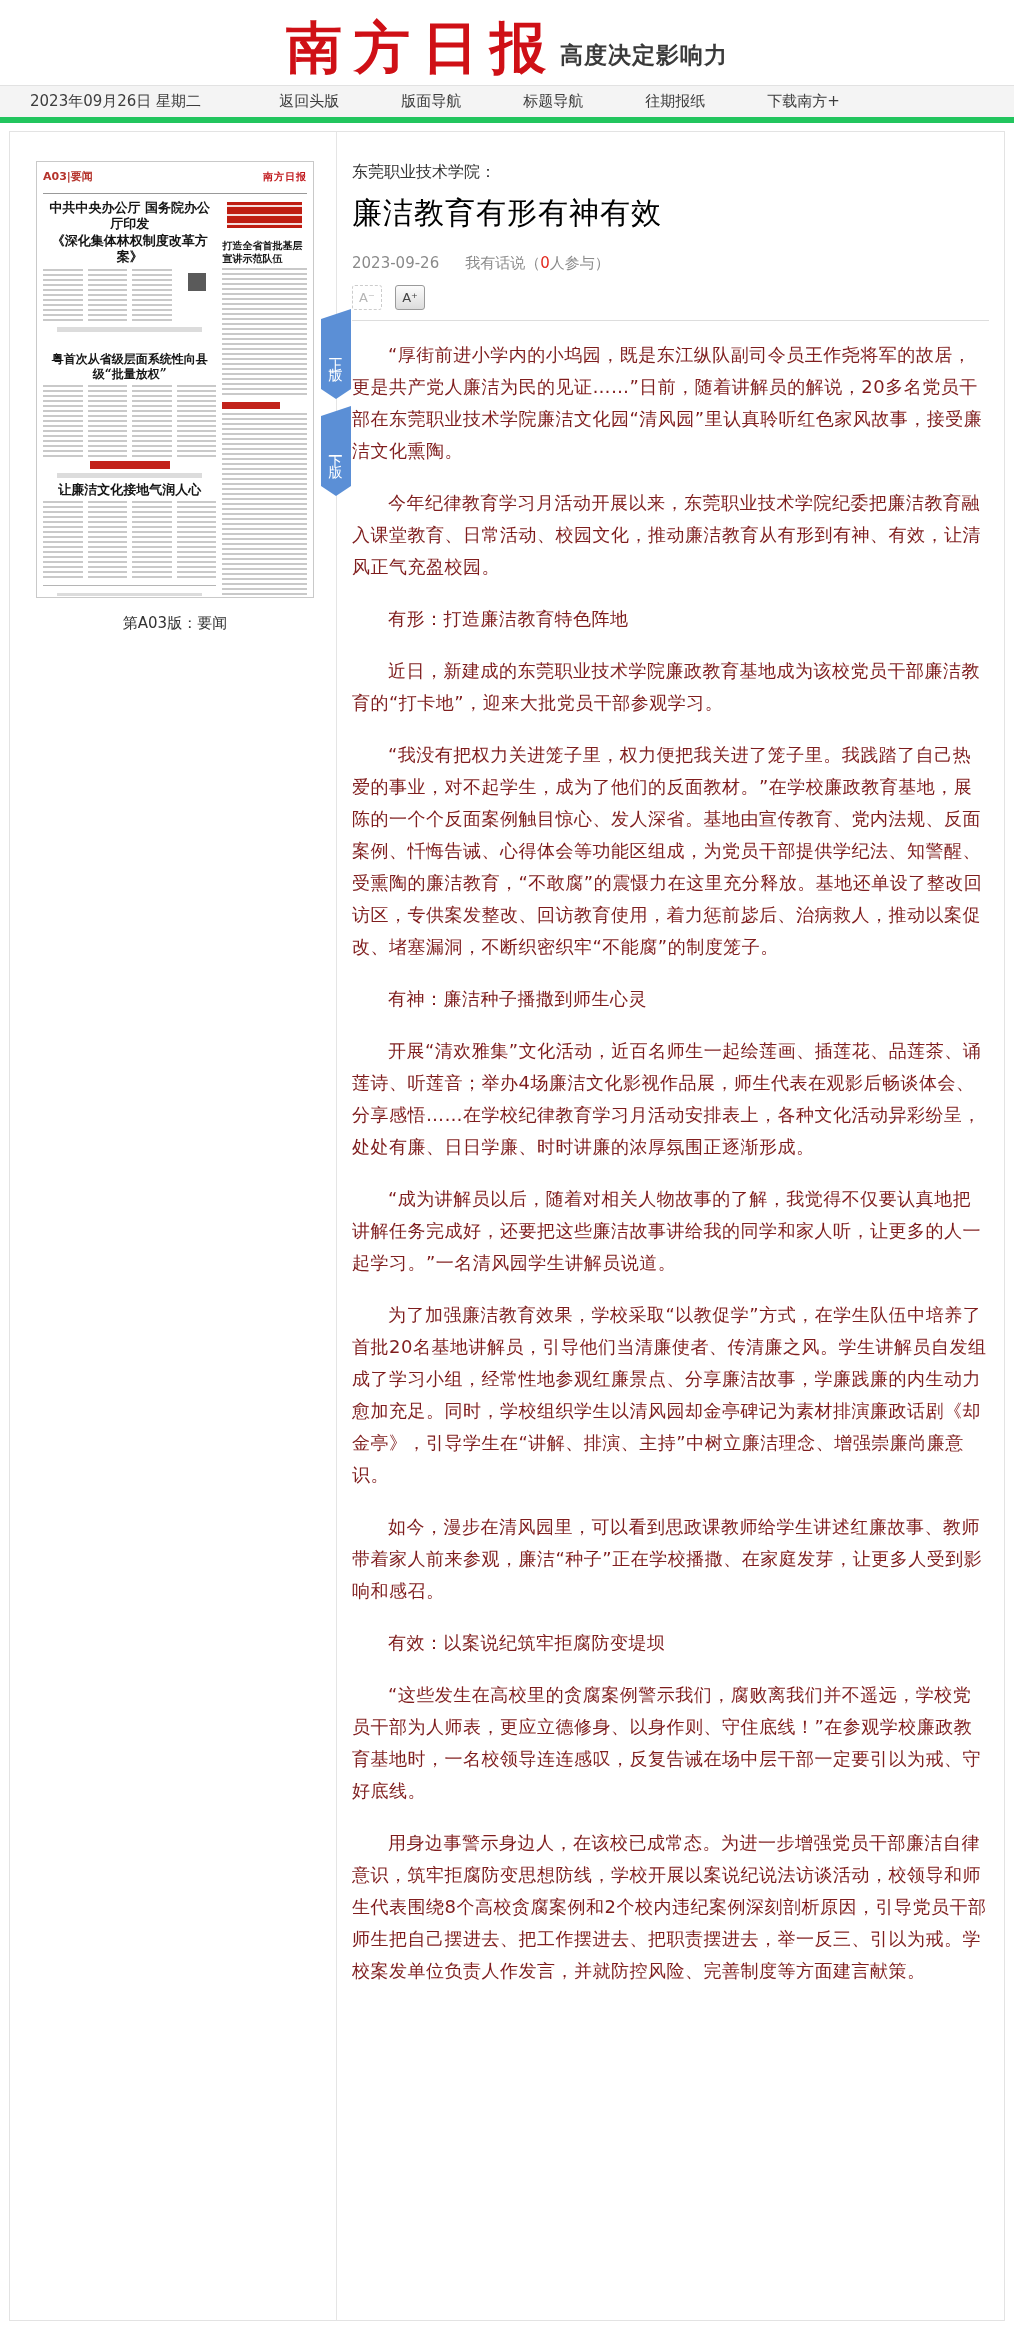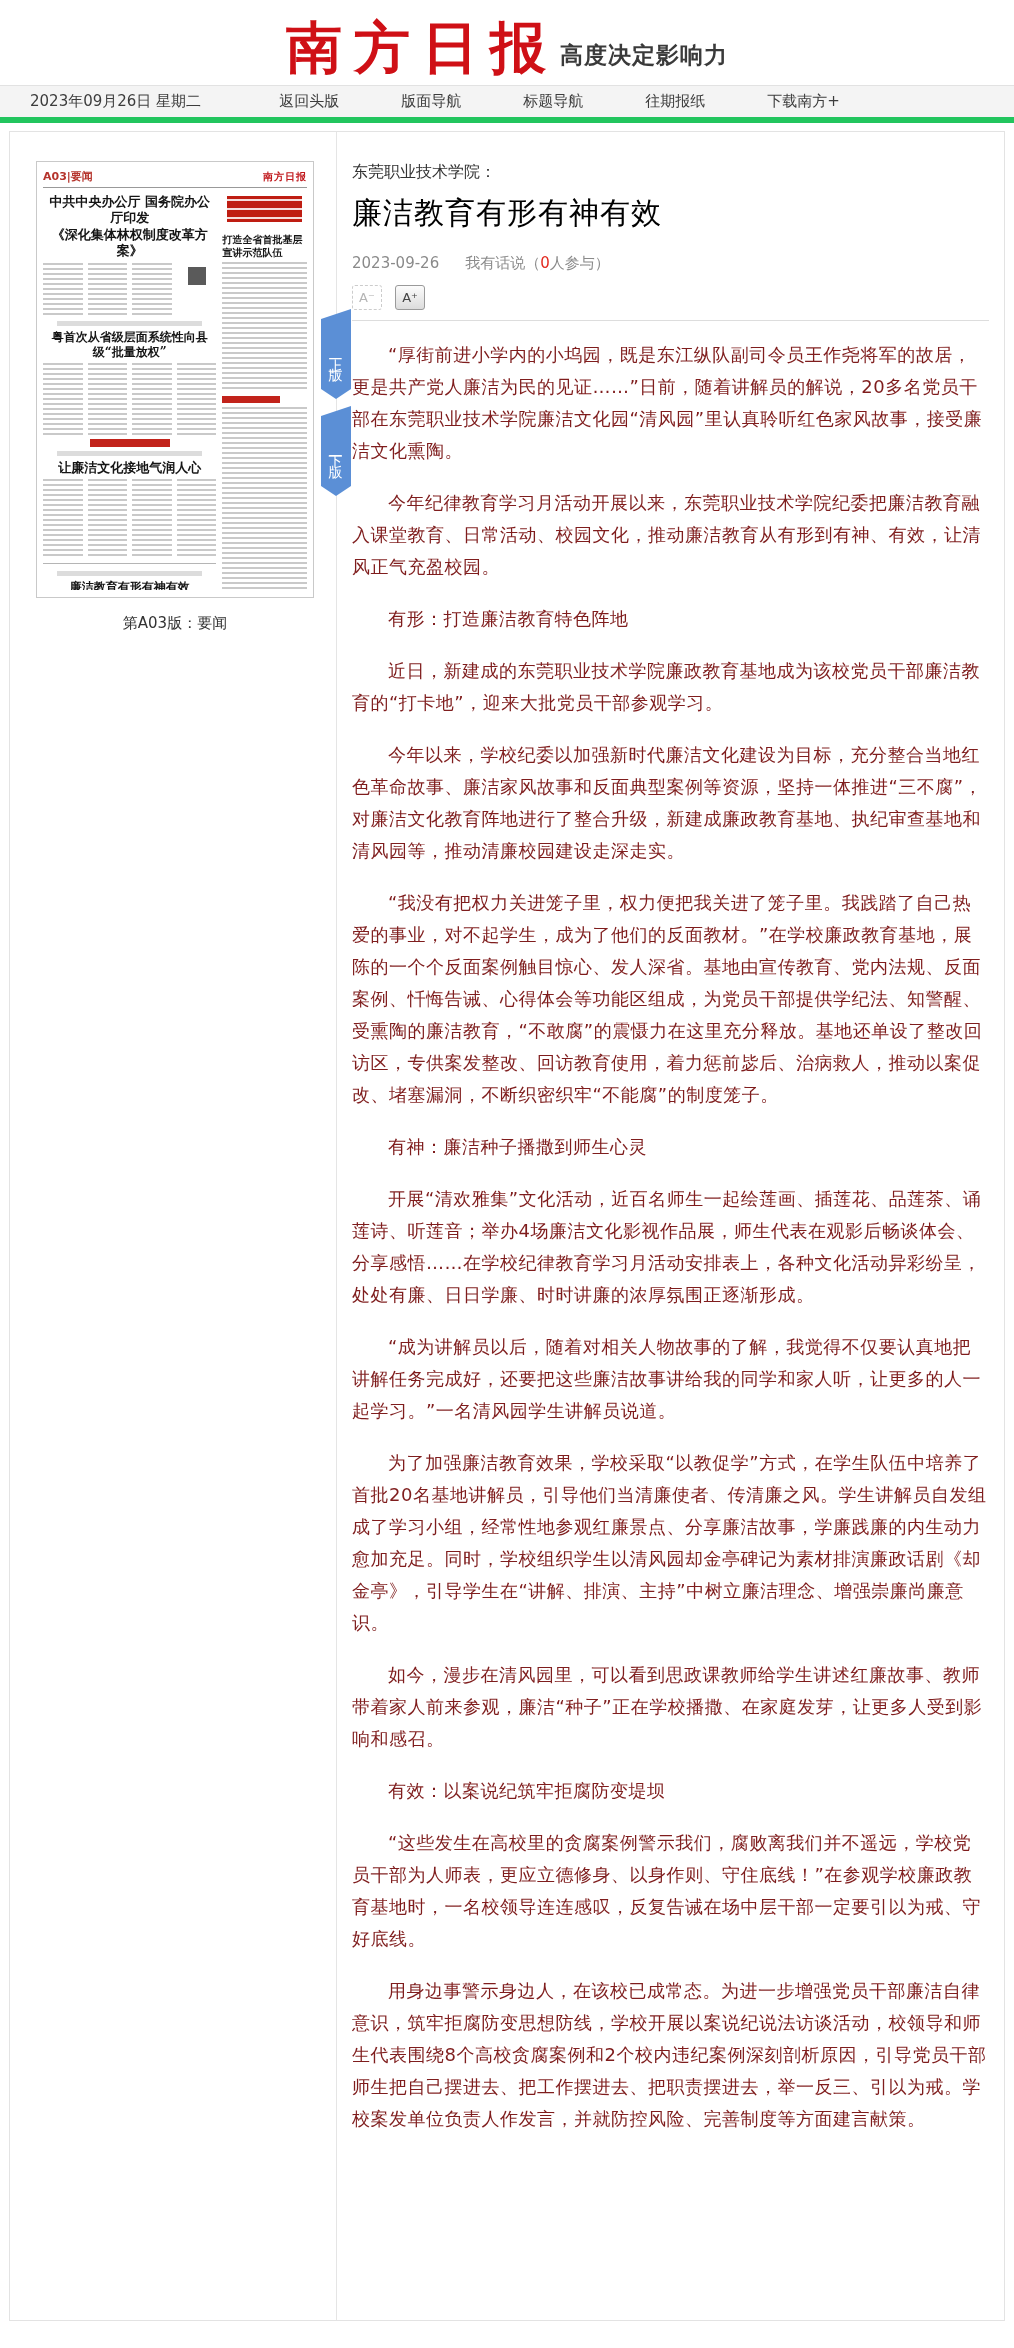--- a/index.html
+++ b/index.html
@@ -70,37 +70,37 @@
     background: #fff;
     padding: 7px 6px;
     overflow: hidden;
     cursor: pointer;
   }
   .t-head {
     display: flex;
     justify-content: space-between;
     align-items: center;
     border-bottom: 1px solid #999;
-    padding-bottom: 3px;
+    padding-bottom: 9px;
     margin-bottom: 4px;
   }
   .t-page { color: #b5342c; font-weight: bold; font-size: 11px; }
   .t-masthead {
     font-family: "DejaVu Serif", "Liberation Serif", serif;
     color: #c0181c; font-weight: bold; font-size: 10px; letter-spacing: 1px;
   }
   .t-body { display: flex; gap: 6px; height: 398px; overflow: hidden; }
   .t-left { flex: 2.05; min-width: 0; }
   .t-right { flex: 1; min-width: 0; display: flex; flex-direction: column; }
   .t-h {
     font-family: "DejaVu Serif", "Liberation Serif", serif;
     font-weight: bold; color: #151515; text-align: center; line-height: 1.25;
   }
   .t-h1 { font-size: 13px; margin: 2px 0 4px; }
-  .t-h2 { font-size: 12px; margin: 4px 0 3px; }
+  .t-h2 { font-size: 12px; margin: 20px 0 3px; }
   .t-h3 { font-size: 13px; margin: 3px 0 3px; }
   .t-h4 { font-size: 12px; margin: 2px 0 3px; }
   .t-h5 { font-size: 10px; text-align: left; margin: 4px 0 3px; }
   .bars { background: repeating-linear-gradient(to bottom, #c9c9c9 0px, #c9c9c9 2px, transparent 2px, transparent 5px); }
   .t-cols { display: flex; gap: 5px; }
   .t-cols .c { flex: 1; }
   .h54 { height: 54px; } .h72 { height: 72px; } .h80 { height: 80px; }
   .qrwrap { flex: 1; display: flex; align-items: flex-start; justify-content: center; }
   .qr { width: 18px; height: 18px; background: #5a5a5a; margin-top: 4px; }
   .t-kick { height: 5px; background: #dcdcdc; margin: 4px 14px; }
@@ -257,21 +257,20 @@
       <button class="font-btn btn-minus">A⁻</button>
       <button class="font-btn btn-plus">A⁺</button>
     </div>
     <hr class="rule">
     <div class="paragraphs">
 
     <p class="body">“厚街前进小学内的小坞园，既是东江纵队副司令员王作尧将军的故居，更是共产党人廉洁为民的见证……”日前，随着讲解员的解说，20多名党员干部在东莞职业技术学院廉洁文化园“清风园”里认真聆听红色家风故事，接受廉洁文化熏陶。</p>
         <p class="body">今年纪律教育学习月活动开展以来，东莞职业技术学院纪委把廉洁教育融入课堂教育、日常活动、校园文化，推动廉洁教育从有形到有神、有效，让清风正气充盈校园。</p>
         <p class="subhead">有形：打造廉洁教育特色阵地</p>
         <p class="body">近日，新建成的东莞职业技术学院廉政教育基地成为该校党员干部廉洁教育的“打卡地”，迎来大批党员干部参观学习。</p>
-        <p class="body">今年以来，学校纪委以加强新时代廉洁文化建设为目标，充分整合当地红色革命故事、廉洁家风故事和反面典型案例等资源，坚持一体推进“三不腐”，对廉洁文化教育阵地进行了整合升级，新建成廉政教育基地、执纪审查基地和清风园等，推动清廉校园建设走深走实。</p>
         <p class="body">“我没有把权力关进笼子里，权力便把我关进了笼子里。我践踏了自己热爱的事业，对不起学生，成为了他们的反面教材。”在学校廉政教育基地，展陈的一个个反面案例触目惊心、发人深省。基地由宣传教育、党内法规、反面案例、忏悔告诫、心得体会等功能区组成，为党员干部提供学纪法、知警醒、受熏陶的廉洁教育，“不敢腐”的震慑力在这里充分释放。基地还单设了整改回访区，专供案发整改、回访教育使用，着力惩前毖后、治病救人，推动以案促改、堵塞漏洞，不断织密织牢“不能腐”的制度笼子。</p>
         <p class="subhead">有神：廉洁种子播撒到师生心灵</p>
         <p class="body">开展“清欢雅集”文化活动，近百名师生一起绘莲画、插莲花、品莲茶、诵莲诗、听莲音；举办4场廉洁文化影视作品展，师生代表在观影后畅谈体会、分享感悟……在学校纪律教育学习月活动安排表上，各种文化活动异彩纷呈，处处有廉、日日学廉、时时讲廉的浓厚氛围正逐渐形成。</p>
         <p class="body">“成为讲解员以后，随着对相关人物故事的了解，我觉得不仅要认真地把讲解任务完成好，还要把这些廉洁故事讲给我的同学和家人听，让更多的人一起学习。”一名清风园学生讲解员说道。</p>
         <p class="body">为了加强廉洁教育效果，学校采取“以教促学”方式，在学生队伍中培养了首批20名基地讲解员，引导他们当清廉使者、传清廉之风。学生讲解员自发组成了学习小组，经常性地参观红廉景点、分享廉洁故事，学廉践廉的内生动力愈加充足。同时，学校组织学生以清风园却金亭碑记为素材排演廉政话剧《却金亭》，引导学生在“讲解、排演、主持”中树立廉洁理念、增强崇廉尚廉意识。</p>
         <p class="body">如今，漫步在清风园里，可以看到思政课教师给学生讲述红廉故事、教师带着家人前来参观，廉洁“种子”正在学校播撒、在家庭发芽，让更多人受到影响和感召。</p>
         <p class="subhead">有效：以案说纪筑牢拒腐防变堤坝</p>
         <p class="body">“这些发生在高校里的贪腐案例警示我们，腐败离我们并不遥远，学校党员干部为人师表，更应立德修身、以身作则、守住底线！”在参观学校廉政教育基地时，一名校领导连连感叹，反复告诫在场中层干部一定要引以为戒、守好底线。</p>
         <p class="body">用身边事警示身边人，在该校已成常态。为进一步增强党员干部廉洁自律意识，筑牢拒腐防变思想防线，学校开展以案说纪说法访谈活动，校领导和师生代表围绕8个高校贪腐案例和2个校内违纪案例深刻剖析原因，引导党员干部师生把自己摆进去、把工作摆进去、把职责摆进去，举一反三、引以为戒。学校案发单位负责人作发言，并就防控风险、完善制度等方面建言献策。</p>
       </div>

